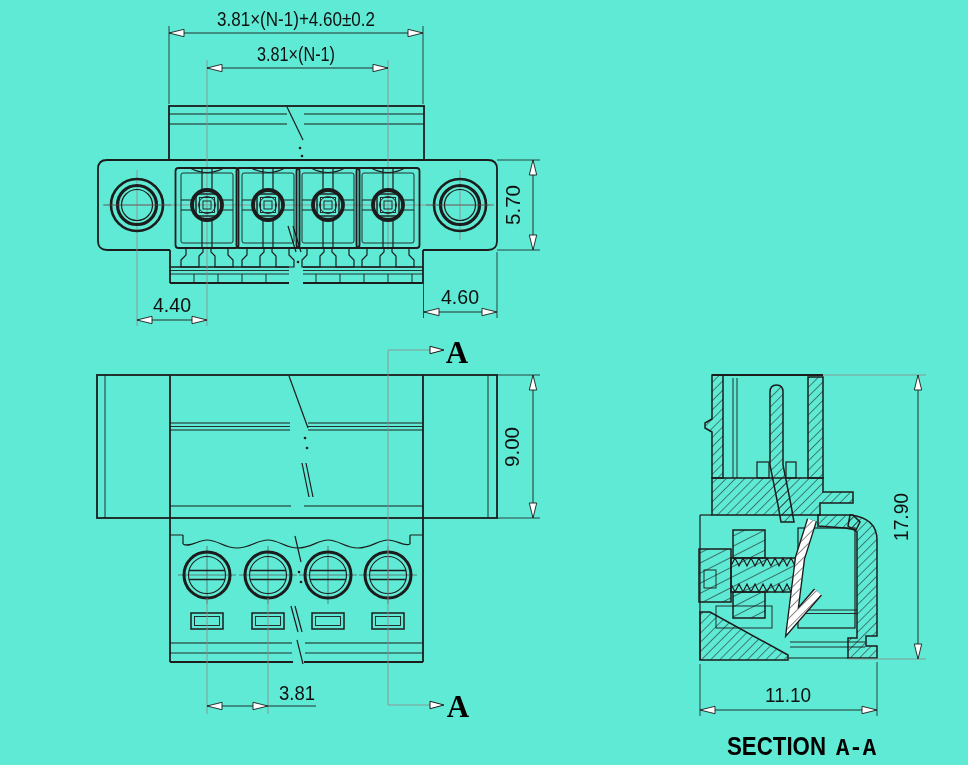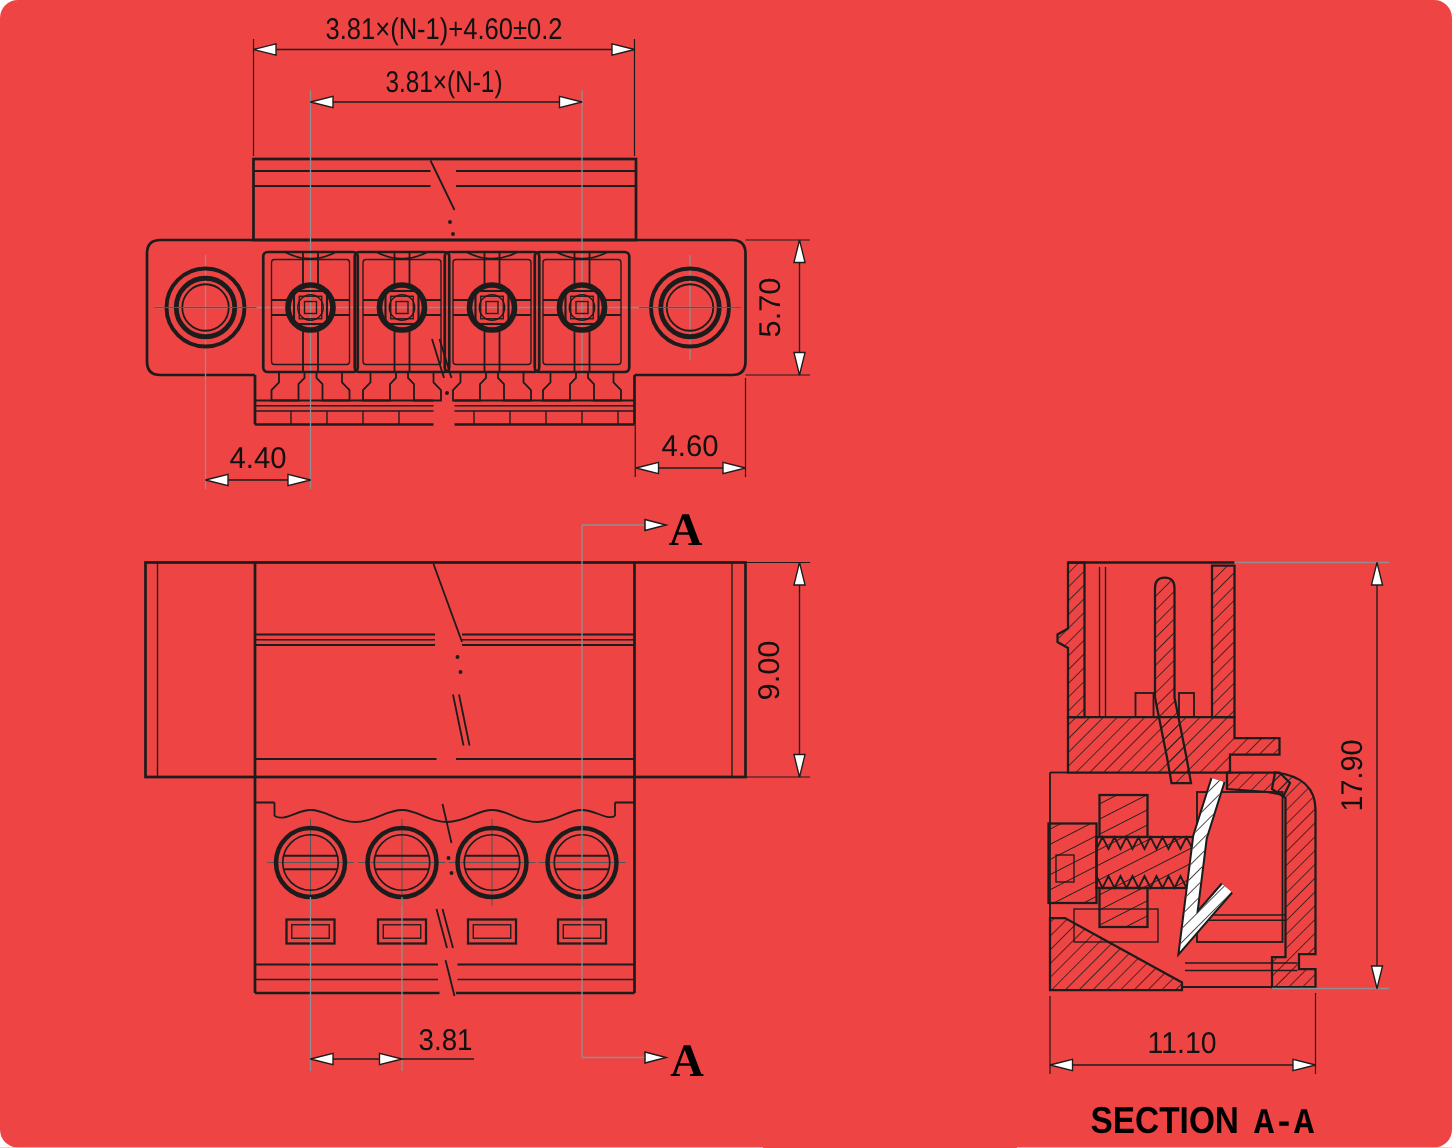--- a/index.html
+++ b/index.html
@@ -1,16 +1,16 @@
 <!DOCTYPE html>
 <html><head>
 <meta charset="utf-8">
 <style>
   html,body{margin:0;padding:0;background:#fff;}
-  .canvas{position:relative;width:968px;height:765px;background:#ef4444;overflow:hidden;border-radius:12px;}
+  .canvas{position:relative;width:968px;height:765px;background:#5eead4;overflow:hidden;}
   svg{display:block;}
   .dim{font-family:"Liberation Sans",sans-serif;font-size:20px;fill:#111;}
   .dimr{font-family:"Liberation Sans",sans-serif;font-size:20px;fill:#111;}
   .cutA{font-family:"Liberation Serif",serif;font-weight:700;font-size:31px;fill:#000;}
   .secword{font-family:"Liberation Sans",sans-serif;font-weight:700;font-size:25px;fill:#000;}
   .secname{font-family:"Liberation Mono",monospace;font-weight:700;font-size:24px;fill:#000;}
   .thick{stroke:#1c1c1c;stroke-width:1.8;fill:none;}
   .med{stroke:#1c1c1c;stroke-width:1.2;fill:none;}
   .thin{stroke:#1c1c1c;stroke-width:0.9;fill:none;}
   .ext{stroke:#1c1c1c;stroke-width:0.8;fill:none;}

